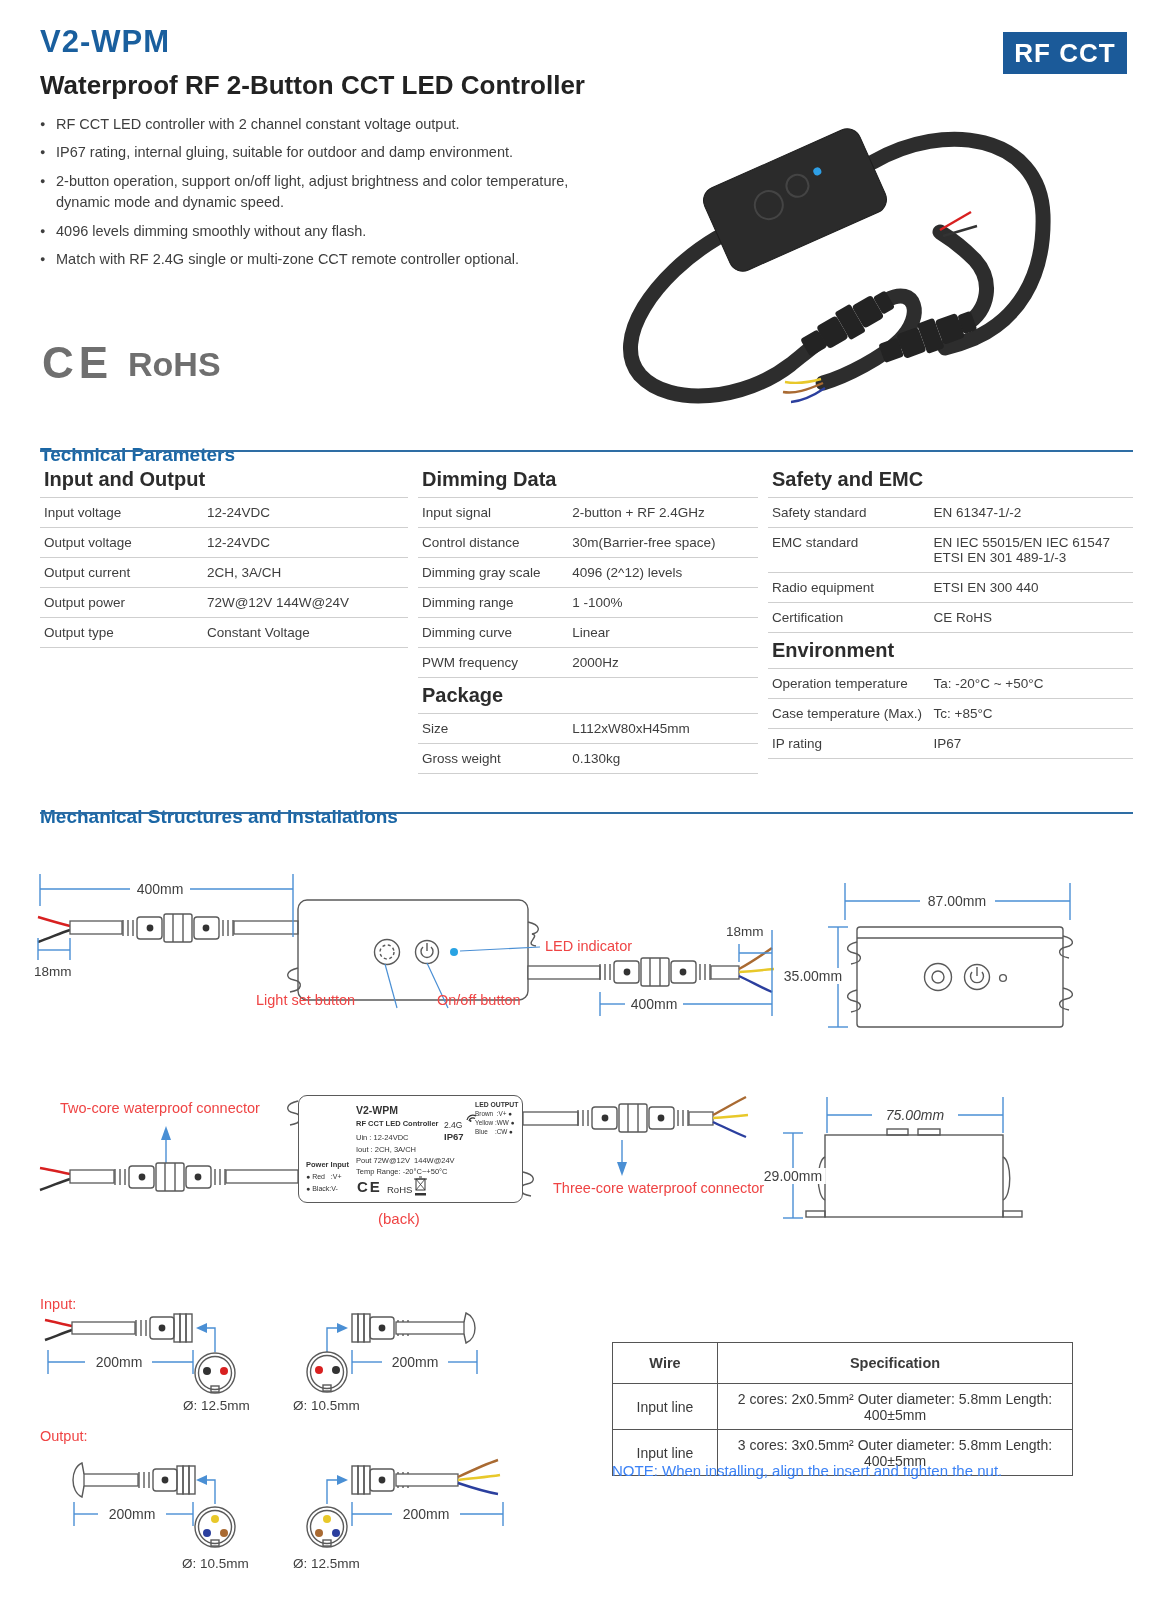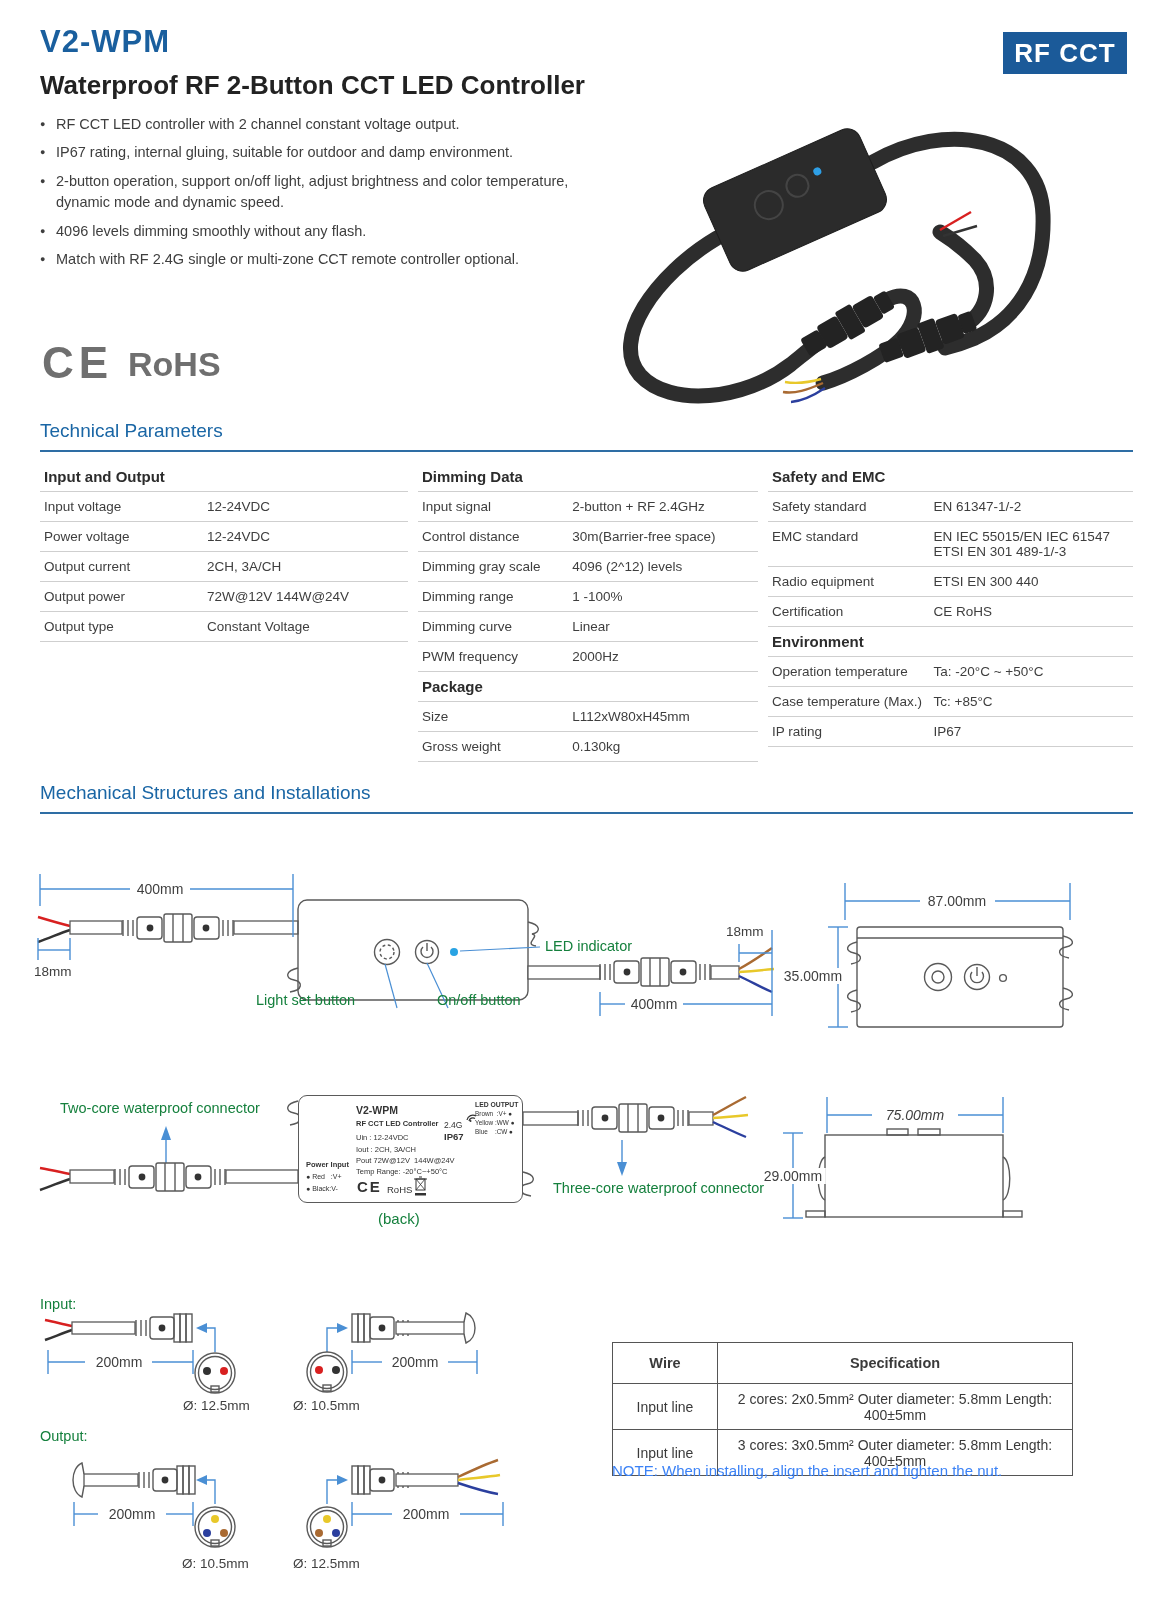--- a/index.html
+++ b/index.html
@@ -19,35 +19,35 @@
   .badge{left:1003px;top:32px;width:124px;height:42px;background:var(--badge_bg);color:#fff;
          font-size:26px;font-weight:600;display:flex;align-items:center;justify-content:center;letter-spacing:1px;}
   .title{left:40px;top:70px;font-size:26px;font-weight:600;color:#222;}
   #bullets{left:40px;top:114px;width:565px;list-style:none;}
   .bullet-item{display:flex;margin-bottom:7px;font-size:14.5px;line-height:1.48;color:#3e3e3e;}
   .bullet-item .dot{flex:0 0 16px;font-size:9px;line-height:21px;}
   .ce-mark{left:42px;top:338px;font-size:44px;font-weight:600;color:var(--cert_gray);letter-spacing:5px;}
   .rohs-mark{left:128px;top:345px;font-size:34px;font-weight:700;color:var(--cert_gray);}
 
   
-  .sec-head{font-size:19px;font-weight:400;color:var(--heading_blue);}
+  .sec-head{font-size:19px;font-weight:700;color:var(--heading_blue);margin-top:24px;}
   .sec-rule{height:2px;background:var(--rule_blue);}
 
   
   .spec-col{top:462px;}
-  .spec-sec-title{font-weight:700;font-size:15px;color:#2c2c2c;padding:6px 2px 6px 4px;
+  .spec-sec-title{font-weight:700;font-size:20px;color:#2c2c2c;padding:6px 2px 6px 4px;
                   border-bottom:1px solid var(--line_gray);}
   .spec-section.gapped .spec-sec-title{margin-top:20px;border-top:1px solid var(--line_gray);}
   .spec-row{display:flex;border-bottom:1px solid var(--line_gray);padding:7px 2px 7px 4px;
             font-size:13.5px;color:#3e3e3e;}
   .spec-label{flex:0 0 45%;}
   .spec-value{flex:1;white-space:pre-line;}
 
   
-  .txtlabel{font-size:14.5px;color:#15803d;white-space:nowrap;}
+  .txtlabel{font-size:14.5px;color:#ef4444;white-space:nowrap;}
   .dimlabel{font-size:14px;color:#3f3f3f;background:#fff;padding:0 4px;white-space:nowrap;
             transform:translateX(-50%);}
   .smalllabel{font-size:13.5px;color:#3f3f3f;white-space:nowrap;}
 
   
   svg{position:absolute;overflow:visible;}
   .art{fill:none;stroke:#5a5a5a;stroke-width:1.4px;}
   .wr{fill:#fff;stroke:#5a5a5a;stroke-width:1.3px;}
   .dim{stroke:var(--dim_blue);stroke-width:1.4px;fill:none;}
   .dimfill{fill:var(--dim_blue);stroke:none;}
@@ -140,21 +140,21 @@
   <h2 class="abs sec-head" style="left:40px;top:420px;">Technical Parameters</h2>
   <div class="abs sec-rule" style="left:40px;top:450px;width:1093px;"></div>
   <div class="abs spec-col" style="left:40px;width:368px;">
       <div class="spec-section">
         <div class="spec-sec-title">Input and Output</div>
         <div class="spec-row">
           <span class="spec-label">Input voltage</span>
           <span class="spec-value">12-24VDC</span>
         </div>
         <div class="spec-row">
-          <span class="spec-label">Power voltage</span>
+          <span class="spec-label">Output voltage</span>
           <span class="spec-value">12-24VDC</span>
         </div>
         <div class="spec-row">
           <span class="spec-label">Output current</span>
           <span class="spec-value">2CH, 3A/CH</span>
         </div>
         <div class="spec-row">
           <span class="spec-label">Output power</span>
           <span class="spec-value">72W@12V  144W@24V</span>
         </div>

